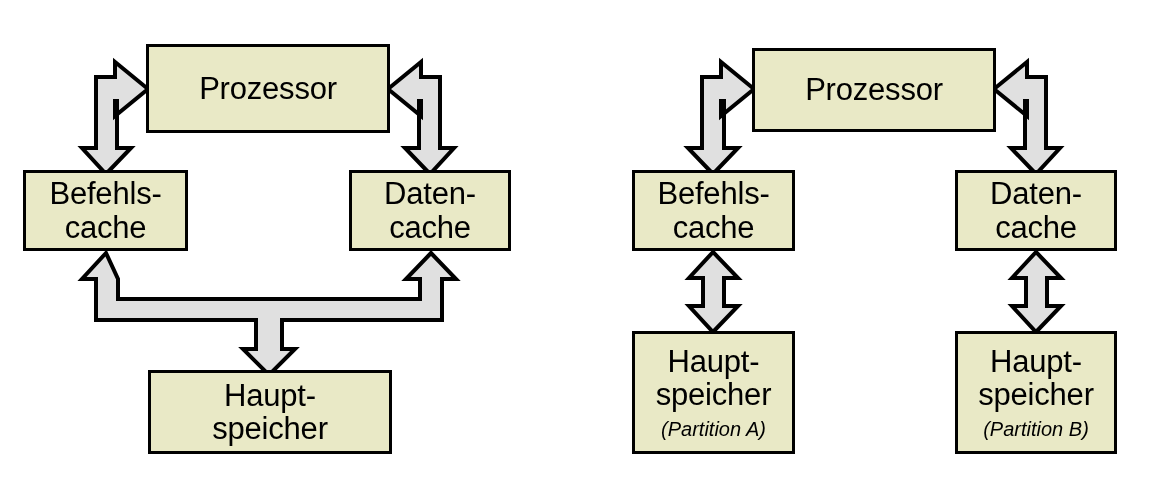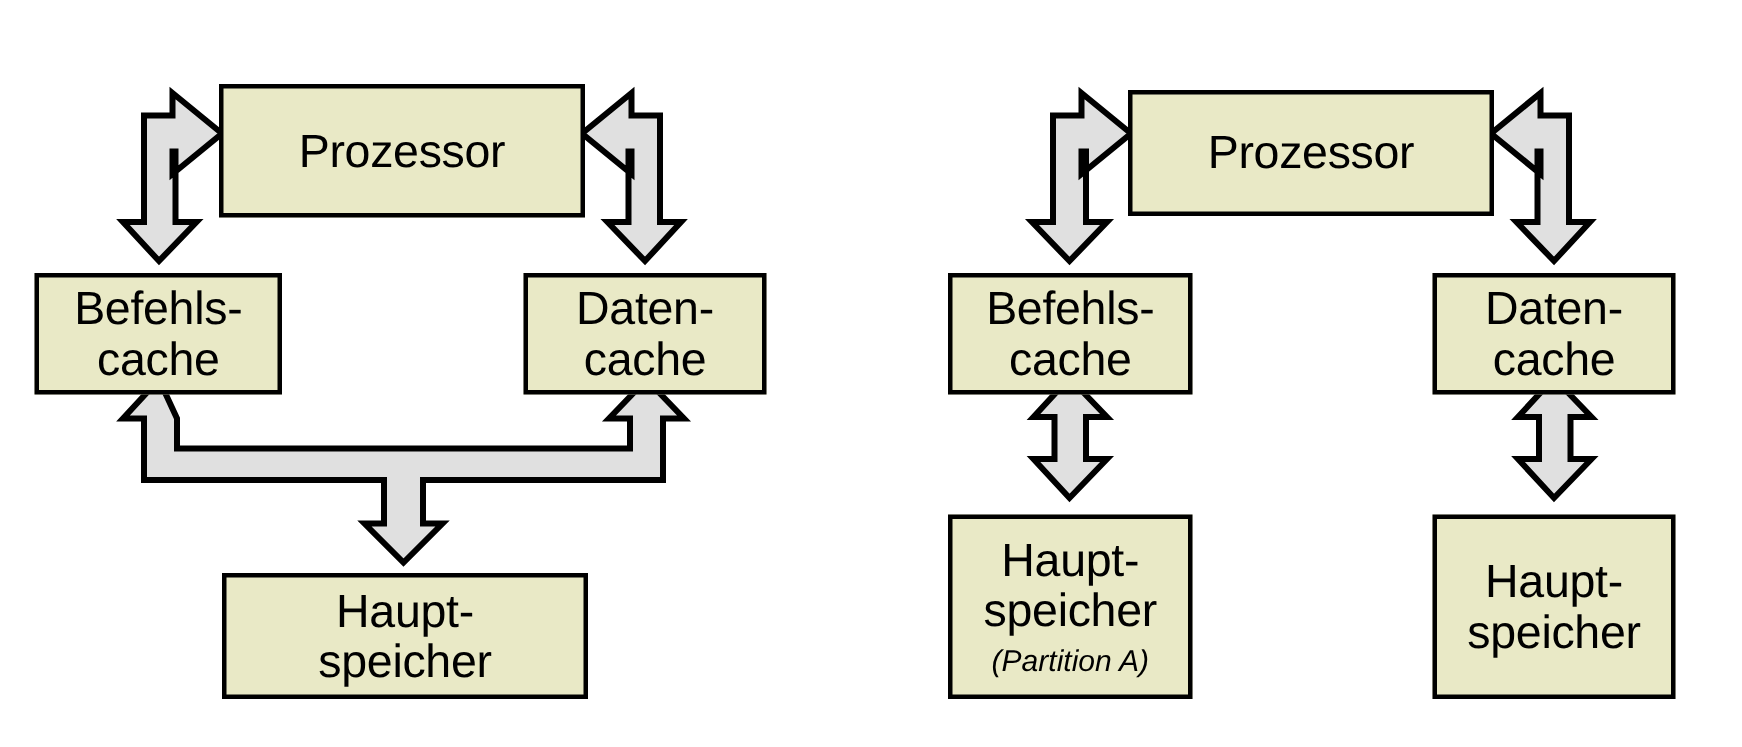--- a/index.html
+++ b/index.html
@@ -29,21 +29,20 @@
     box-sizing: border-box;
     background: #e9e9c6;
     border: 3px solid #000000;
     display: flex;
     flex-direction: column;
     align-items: center;
     justify-content: center;
     text-align: center;
     color: #000000;
     z-index: 5;
-    margin-top: 12px;
   }
   .node-label {
     font-size: 31px;
     line-height: 1.08;
     letter-spacing: -0.2px;
     white-space: pre-line;
   }
   .node-sublabel {
     font-size: 20px;
     line-height: 1.1;
@@ -196,15 +195,16 @@
 
   <div class="node-box" style="left:632px; top:331px; width:163px; height:123px;">
     <div class="node-label">Haupt-
 speicher</div>
     <div class="node-sublabel">(Partition A)</div>
   </div>
 
   <div class="node-box" style="left:955px; top:331px; width:162px; height:123px;">
     <div class="node-label">Haupt-
 speicher</div>
+    <div class="node-sublabel">(Partition B)</div>
   </div>
 
 </div>
 
 </body></html>

